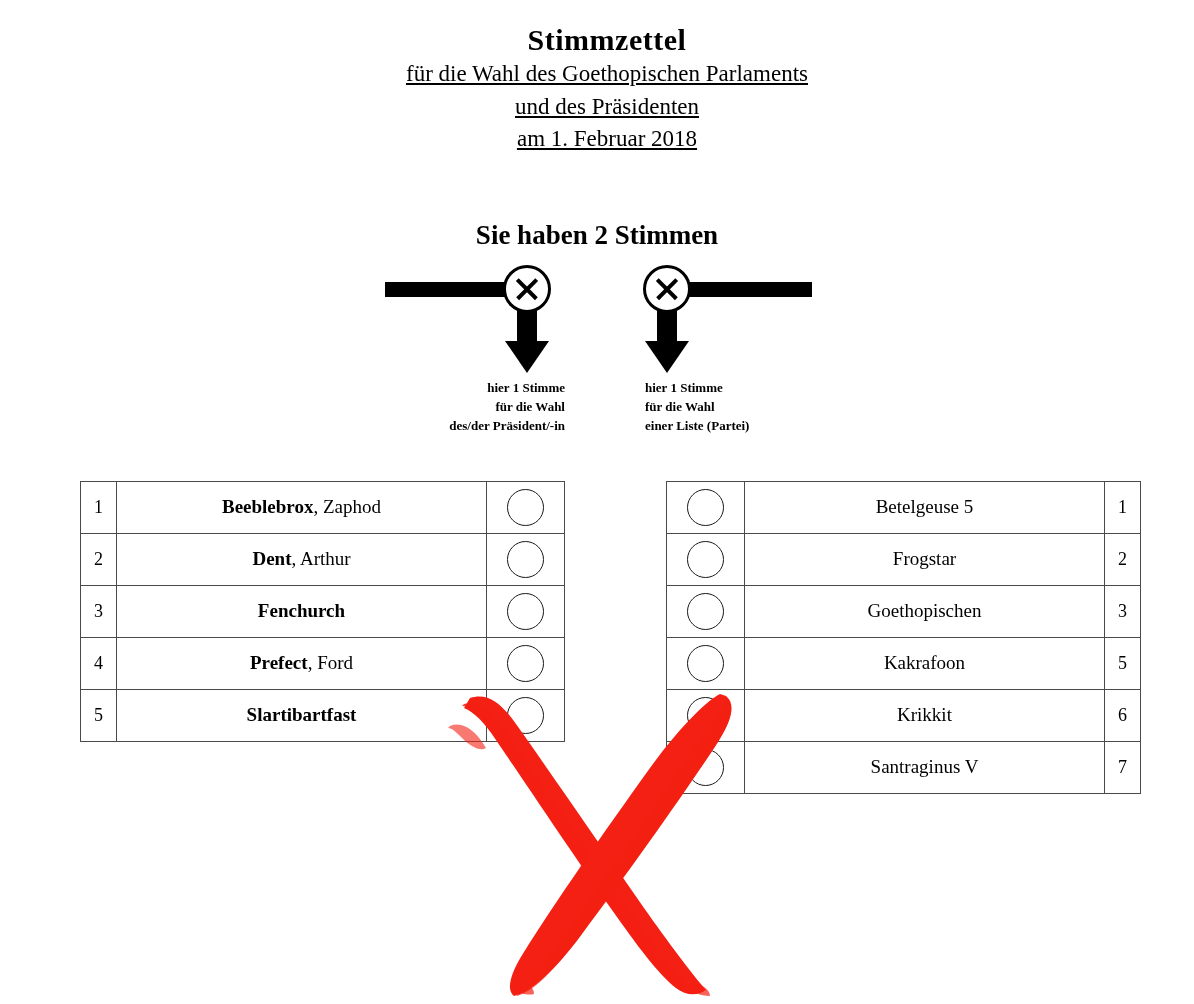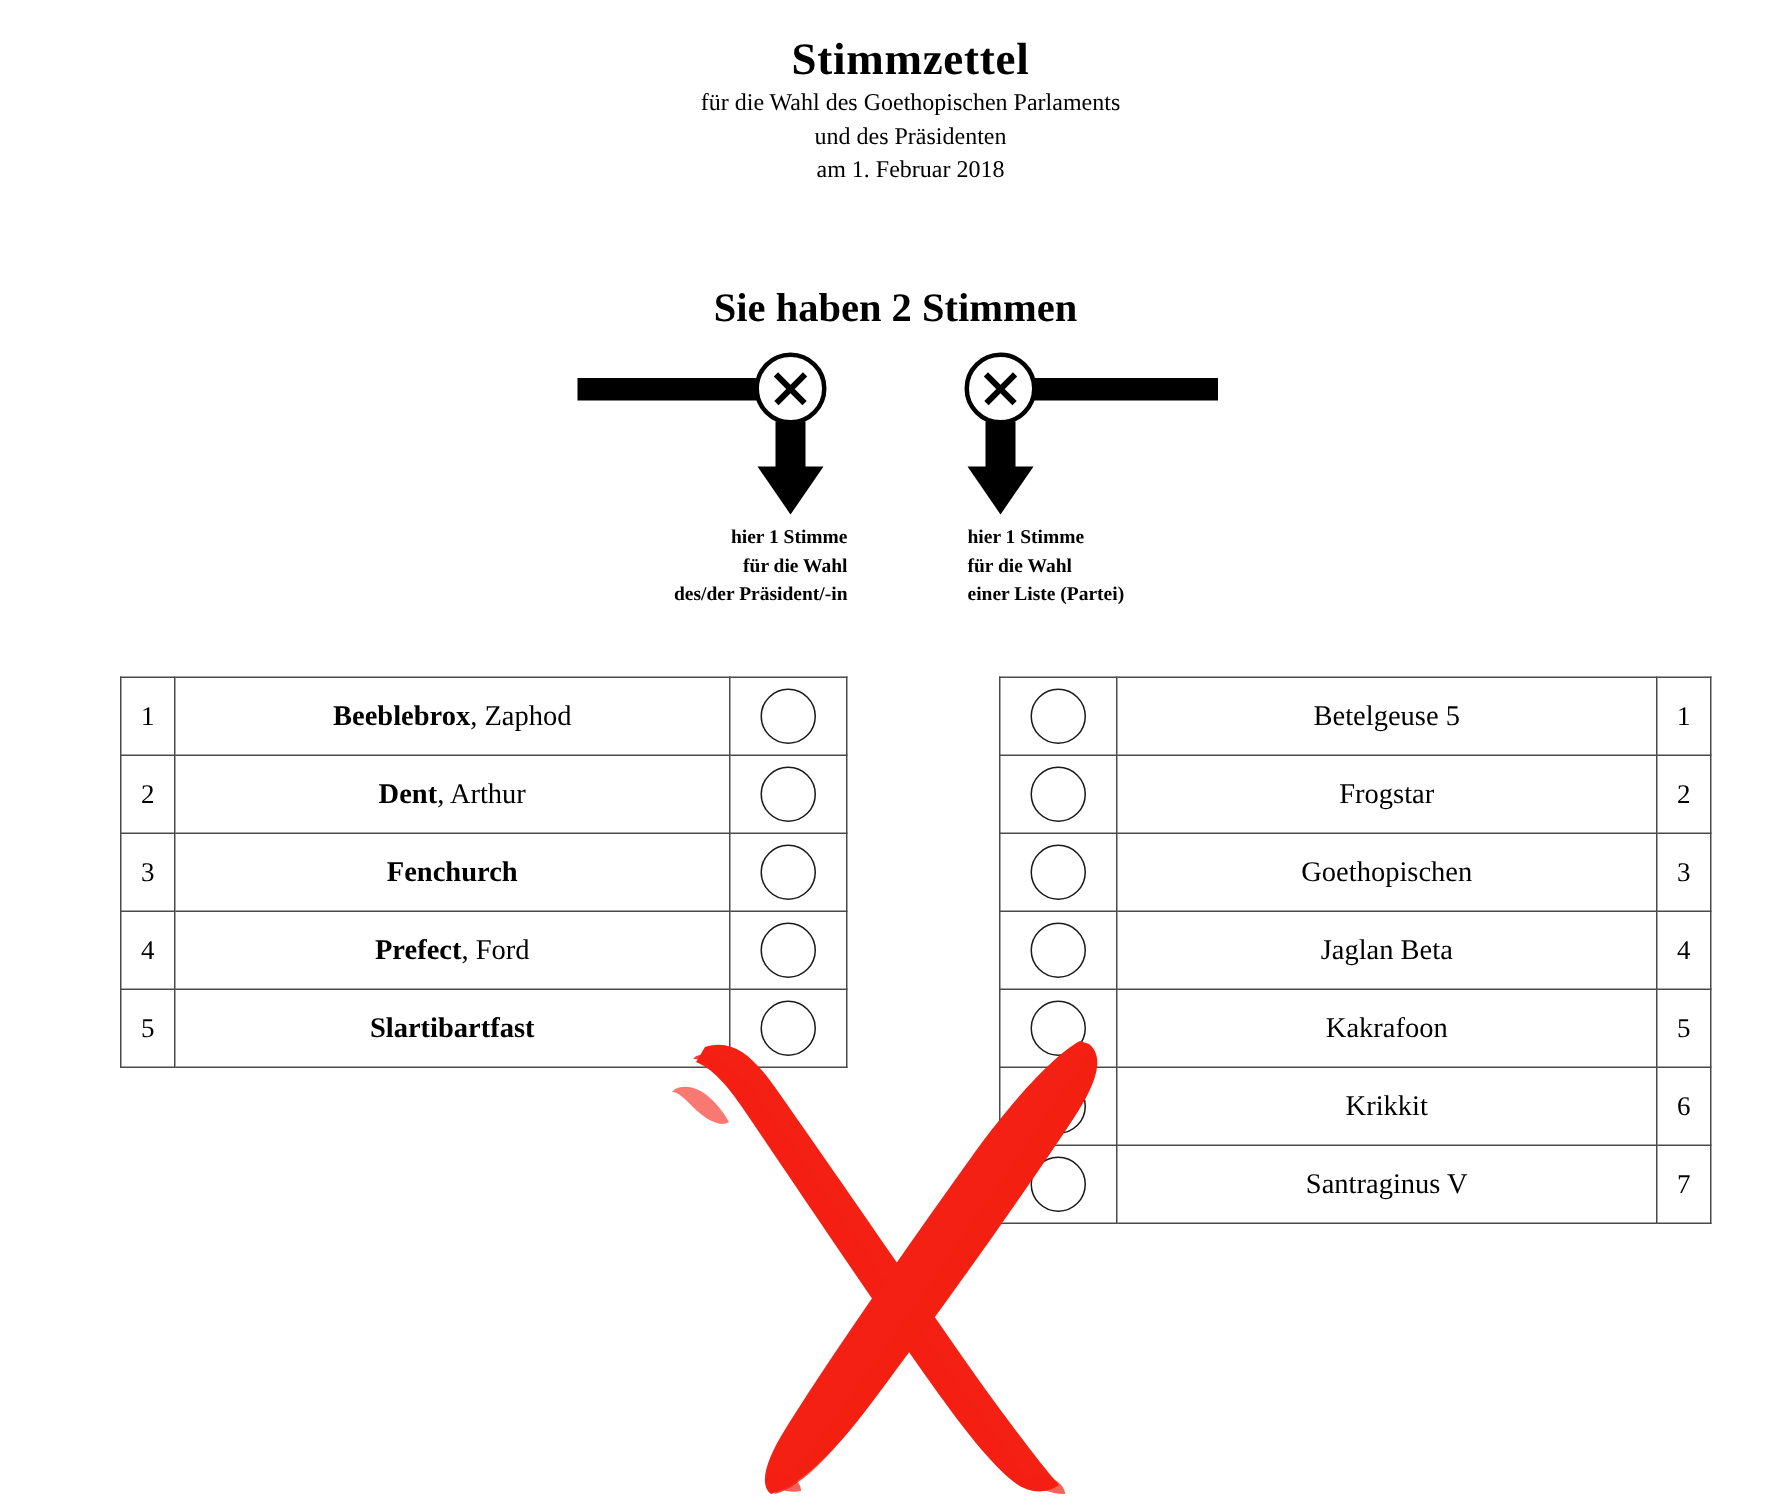--- a/index.html
+++ b/index.html
@@ -22,22 +22,23 @@
     padding-top: 22px;
     margin-left: 20px;
   }
   .title {
     font-size: 30px;
     font-weight: bold;
     letter-spacing: 0.5px;
     line-height: 1.2;
   }
   .subtitle-line {
-    font-size: 16px;
+    font-size: 23px;
     line-height: 1.42;
+    text-decoration: underline;
   }
 
   
   .votes-head {
     text-align: center;
     margin-top: 64px;
     font-size: 27px;
     font-weight: bold;
   }
 
@@ -264,25 +265,20 @@
       </tr>
       <tr>
         <td class="circle-cell"><span class="bubble"></span></td>
         <td class="name">Frogstar</td>
         <td class="num">2</td>
       </tr>
       <tr>
         <td class="circle-cell"><span class="bubble"></span></td>
         <td class="name">Goethopischen</td>
         <td class="num">3</td>
-      </tr>
-      <tr>
-        <td class="circle-cell"><span class="bubble"></span></td>
-        <td class="name">Jaglan Beta</td>
-        <td class="num">4</td>
       </tr>
       <tr>
         <td class="circle-cell"><span class="bubble"></span></td>
         <td class="name">Kakrafoon</td>
         <td class="num">5</td>
       </tr>
       <tr>
         <td class="circle-cell"><span class="bubble"></span></td>
         <td class="name">Krikkit</td>
         <td class="num">6</td>

